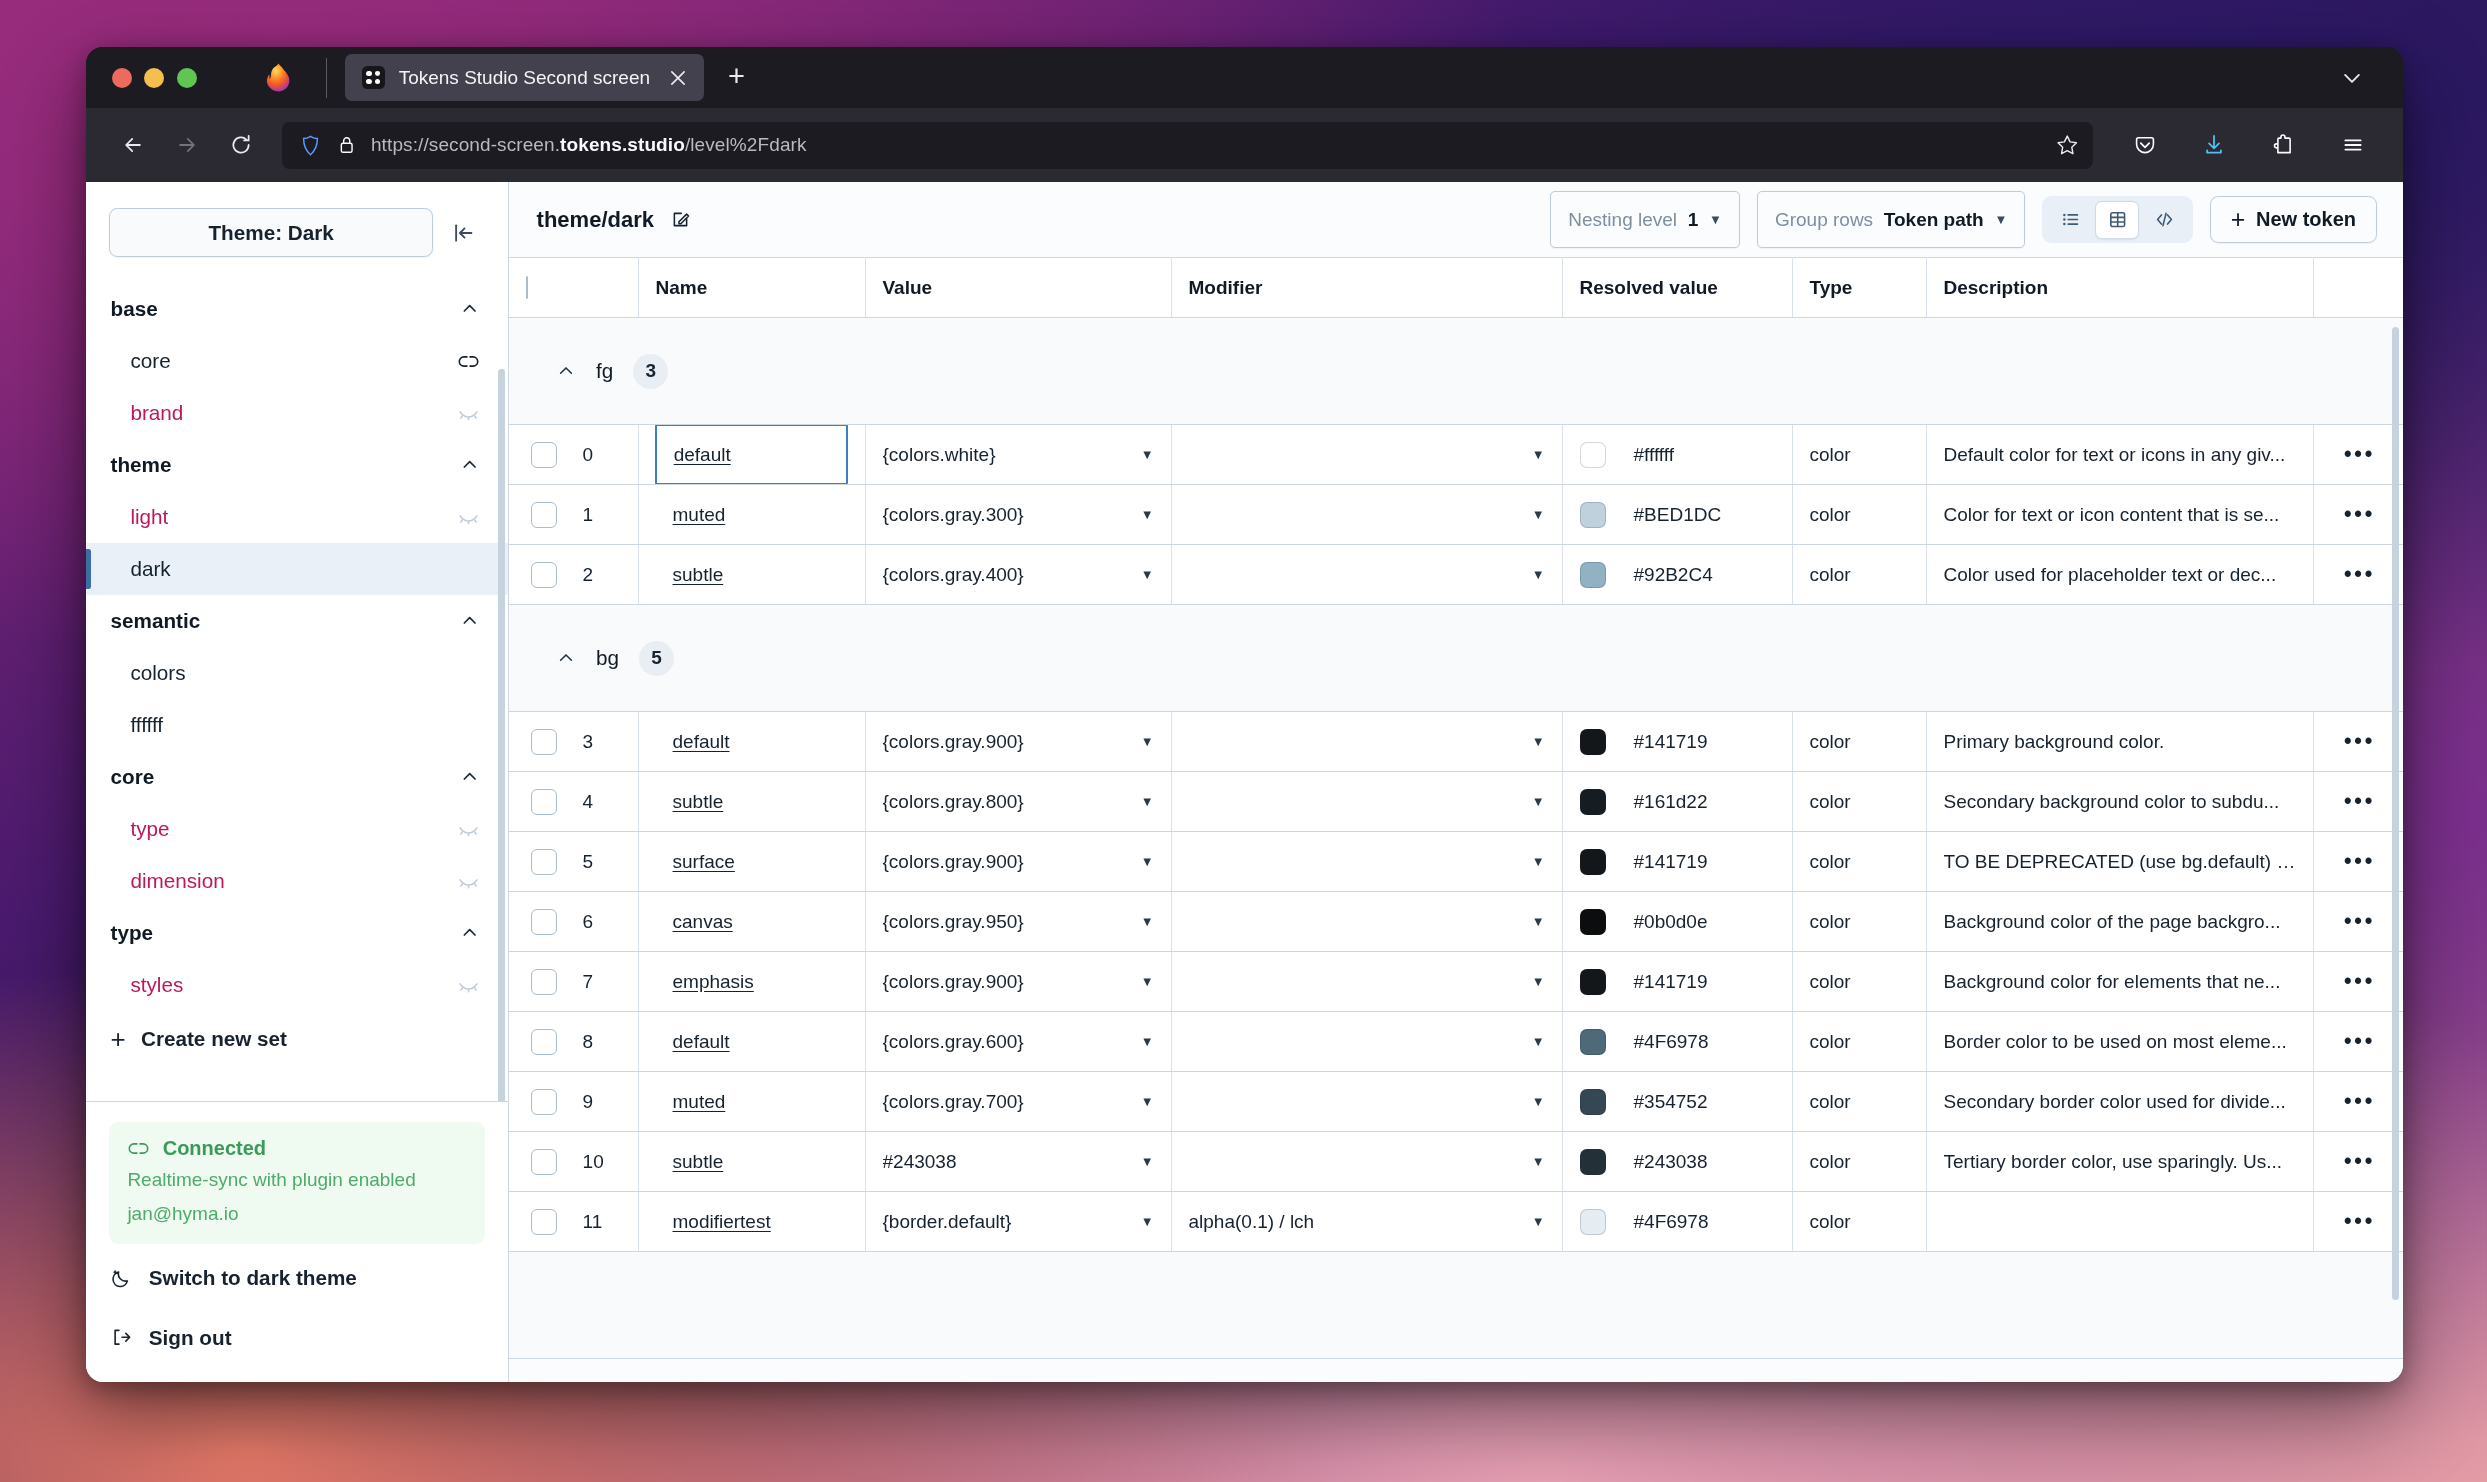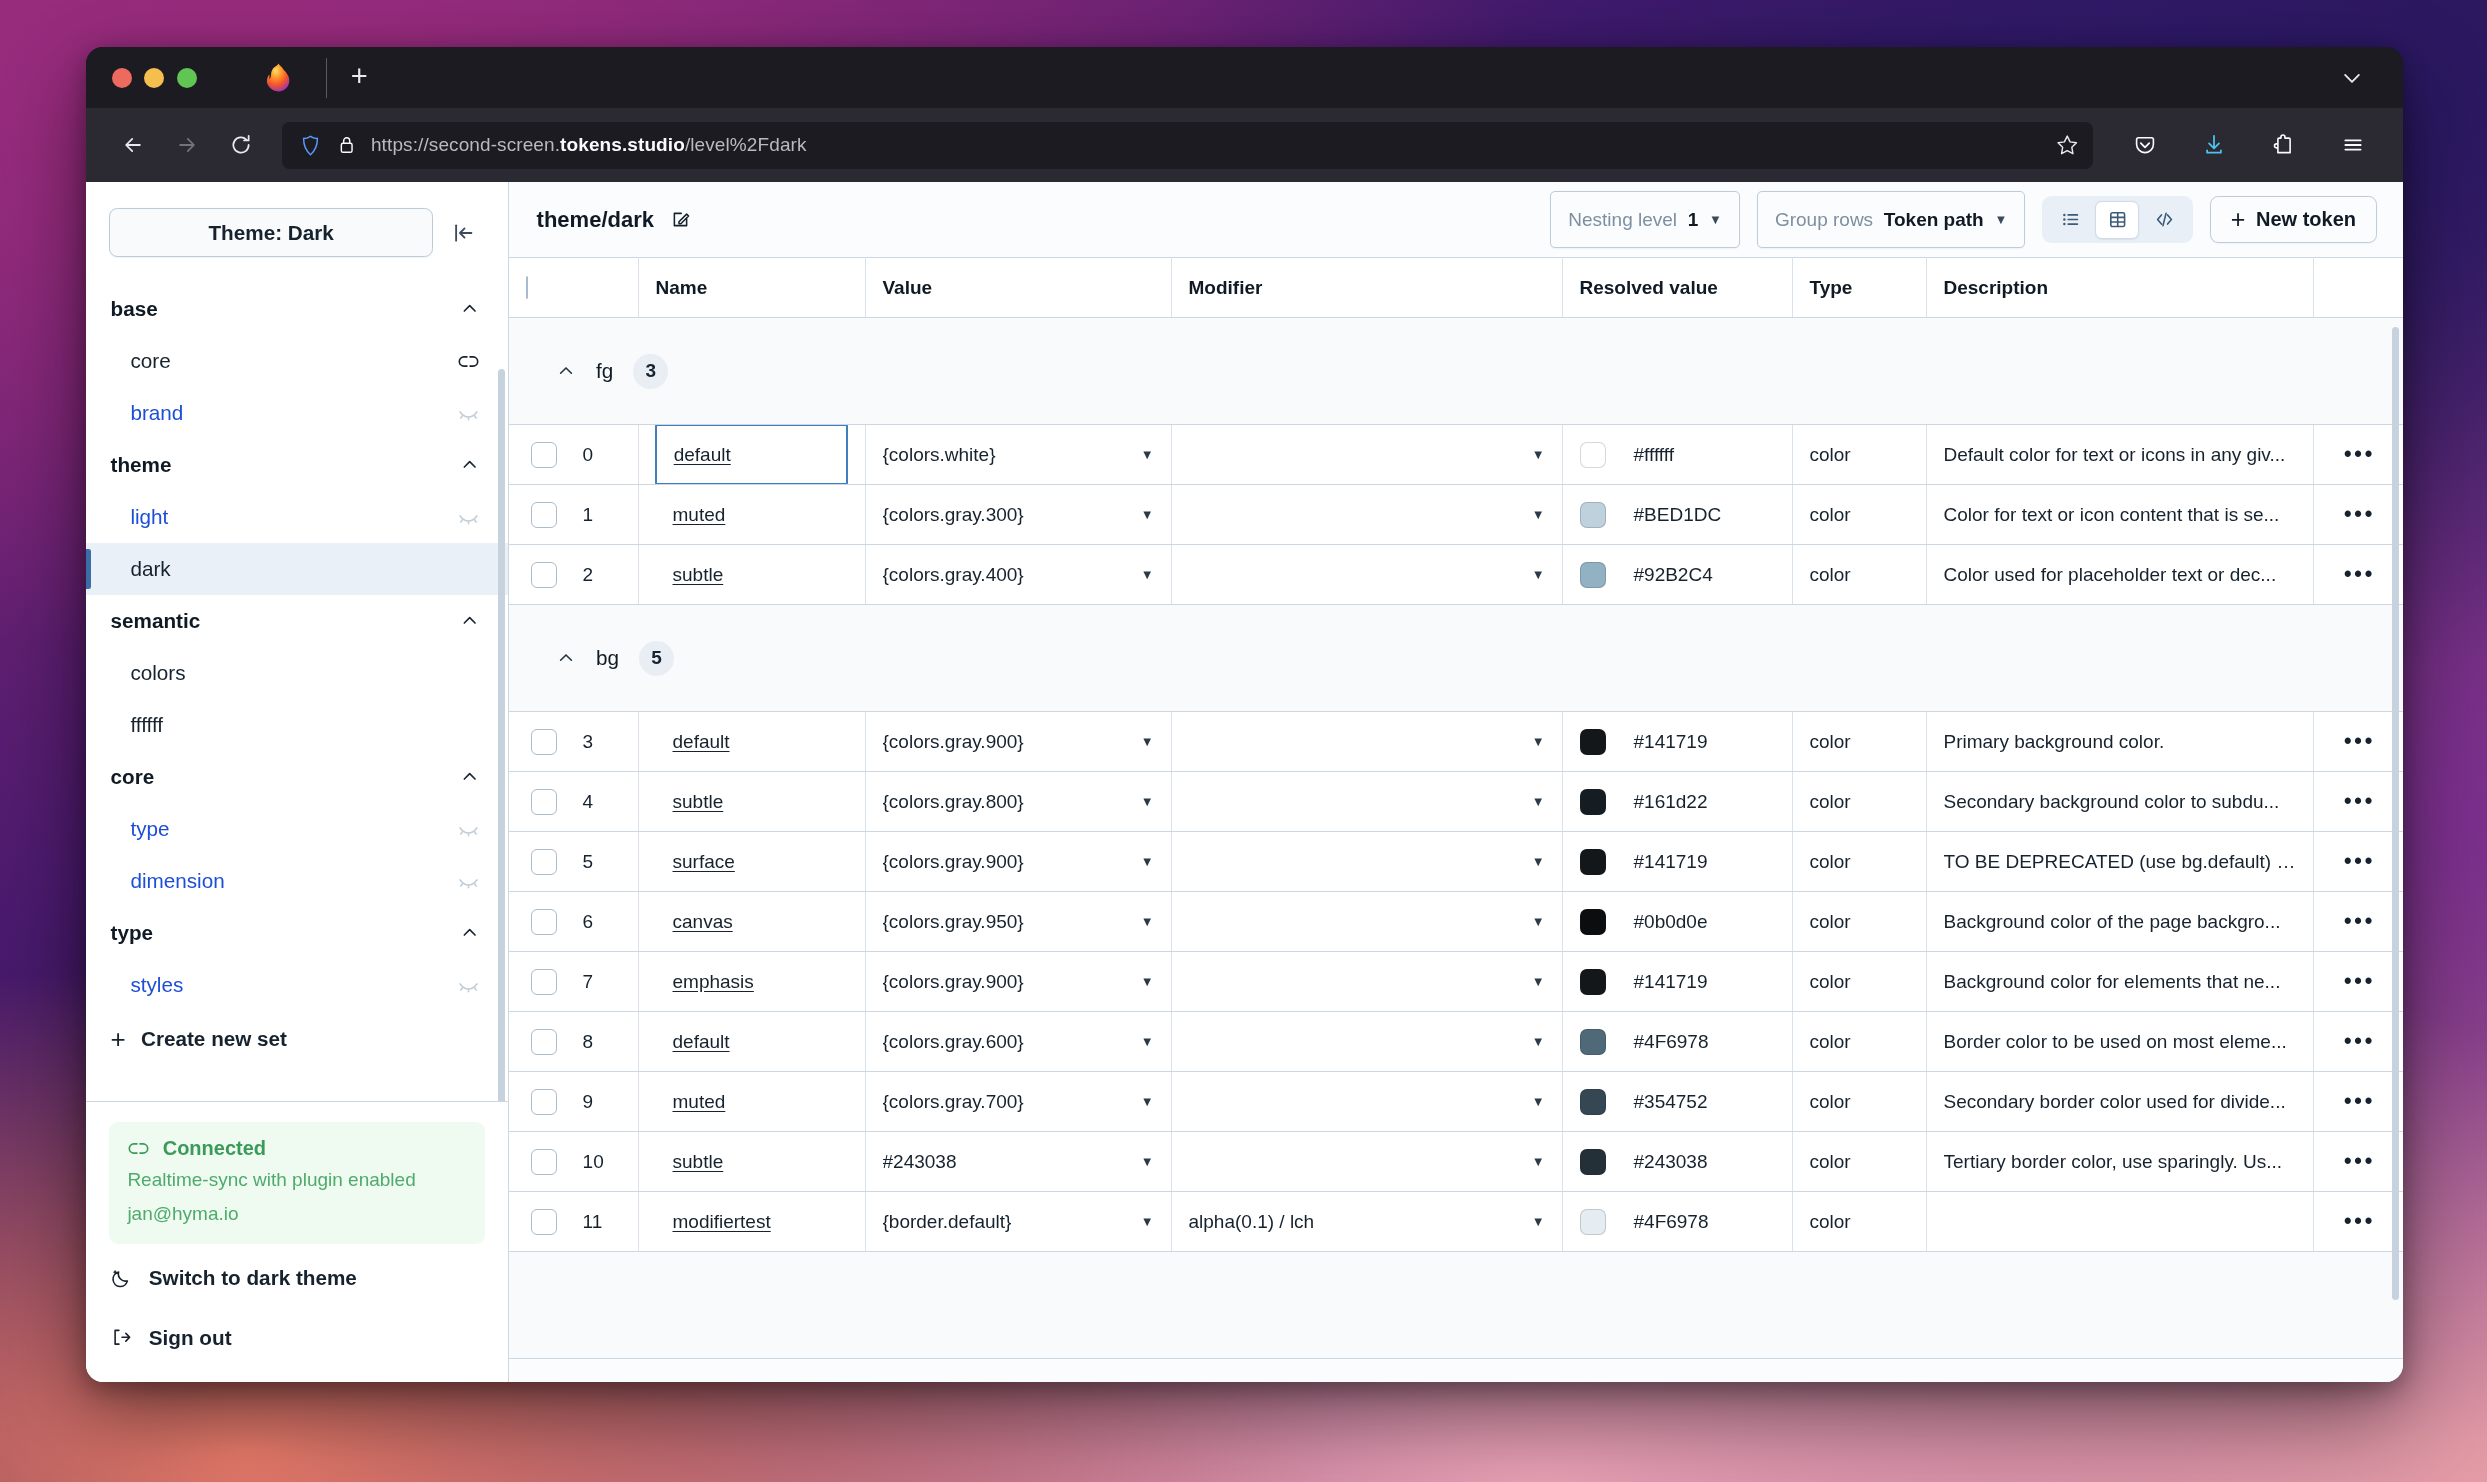--- a/index.html
+++ b/index.html
@@ -171,21 +171,21 @@
   }
   .grp-label { font-size: 20.7px; font-weight: 700; color: #101a24; }
   .grp .chev { color: #1a2734; }
 
   .set {
     display: flex; align-items: center; justify-content: space-between;
     height: 52px; padding: 0 27.6px 0 26px;
     position: relative;
   }
   .set-label { font-size: 20.7px; color: #16222e; padding-left: 18.4px; }
-  .set.dim .set-label { color: #1d4ed8; }
+  .set.dim .set-label { color: #be185d; }
   .set.active { background: #e9f0f8; border-radius: 0; }
   .set.active::before {
     content: ""; position: absolute; left: 0; top: 6.1px; bottom: 6.1px;
     width: 5.4px; background: #3a6ea5; border-radius: 0 2.3px 2.3px 0;
   }
   .set-icon { color: #16222e; display: flex; align-items: center; }
   .set.dim .set-icon { color: #c2ced9; }
 
   .create-set {
     display: flex; align-items: center; gap: 15.3px;
@@ -379,20 +379,34 @@
             <stop offset="62%" stop-color="#f2542a"></stop>
             <stop offset="100%" stop-color="#8a2bd8"></stop>
           </radialGradient>
         </defs>
         <path d="M20 2c-2 4-6 4-8 8-3 5 0 9-4 12 0 0 1-4 0-6-3 4-4 9-2 13 3 6 9 9 14 9 8 0 14-6 14-14 0-7-5-11-8-15-2-3-5-5-6-7z" fill="url(#ffg)"></path>
       </svg>
     </div>
 
     <div class="tab-divider"></div>
 
+    <div class="tab">
+      <span class="tab-favicon">
+        <i></i>
+          <i></i>
+          <i></i>
+          <i></i>
+      </span>
+      <span class="tab-title">Tokens Studio Second screen</span>
+      <span class="tab-close">
+        <svg width="20" height="20" viewBox="0 0 26 26">
+            <path d="M5 5 L21 21 M21 5 L5 21" stroke="#e9e9ee" stroke-width="2.2" fill="none" stroke-linecap="round"></path>
+          </svg>
+      </span>
+    </div>
 
     <div class="newtab">+</div>
 
     <div class="tabstrip-right">
       <span class="chev-down">
         <svg width="26" height="26" viewBox="0 0 34 34">
             <path d="M8 13 L17 22 L26 13" stroke="#e9e9ee" stroke-width="2.4" fill="none" stroke-linecap="round" stroke-linejoin="round"></path>
           </svg>
       </span>
     </div>

